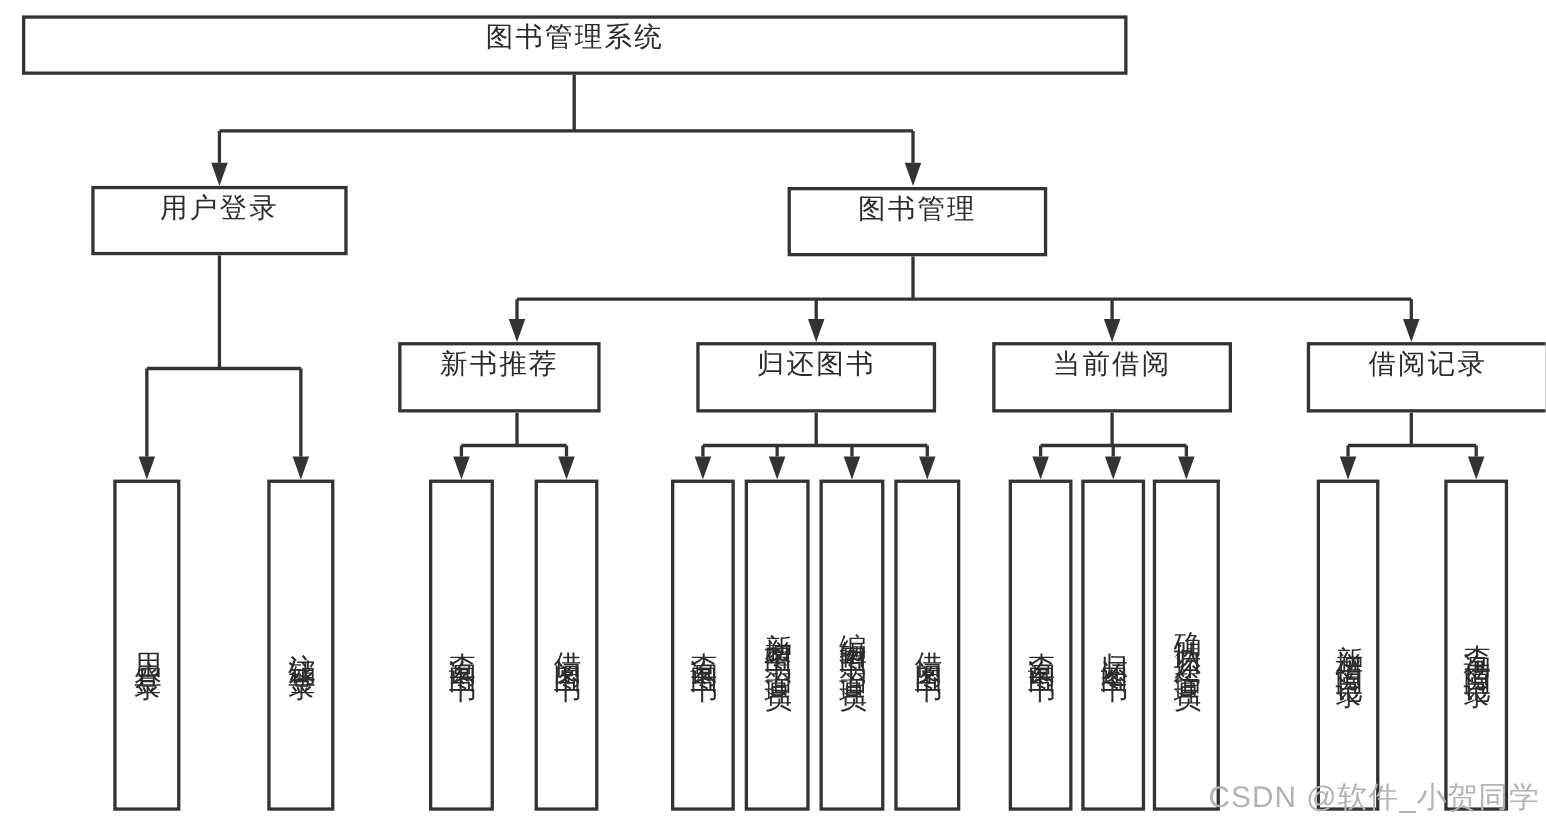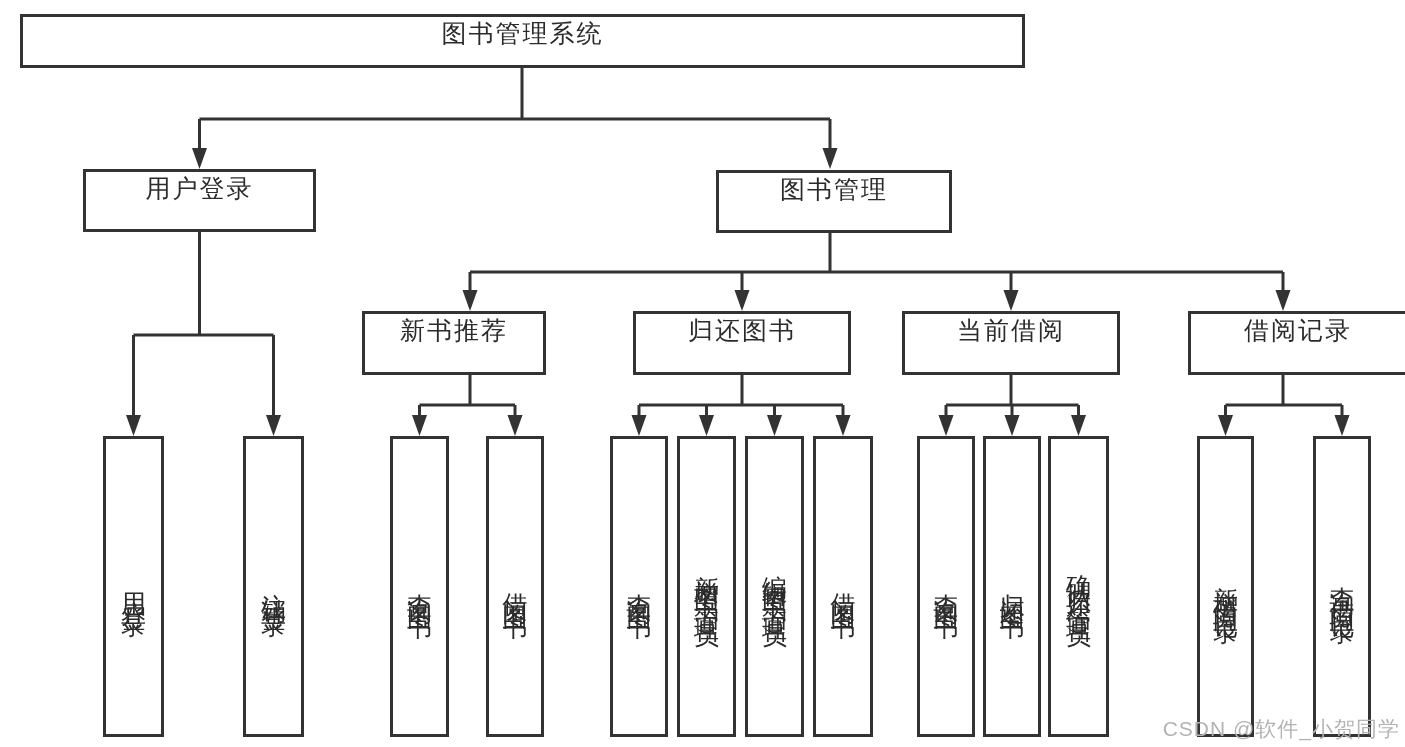--- a/index.html
+++ b/index.html
@@ -37,21 +37,21 @@
   .vbox span{
     writing-mode:vertical-rl;
     text-orientation:mixed;
     letter-spacing:7px;
     line-height:1;
     white-space:nowrap;
   }
   .watermark{
     position:absolute;z-index:2;
     right:5px;bottom:4px;
-    font-size:21px;letter-spacing:1px;
+    font-size:27px;letter-spacing:1px;
     color:var(--watermark);
   }
 </style>
 </head>
 <body>
 
 <div class="stage">
 
   <svg class="connectors" width="1405" height="747" viewBox="0 0 1405 747">
 

